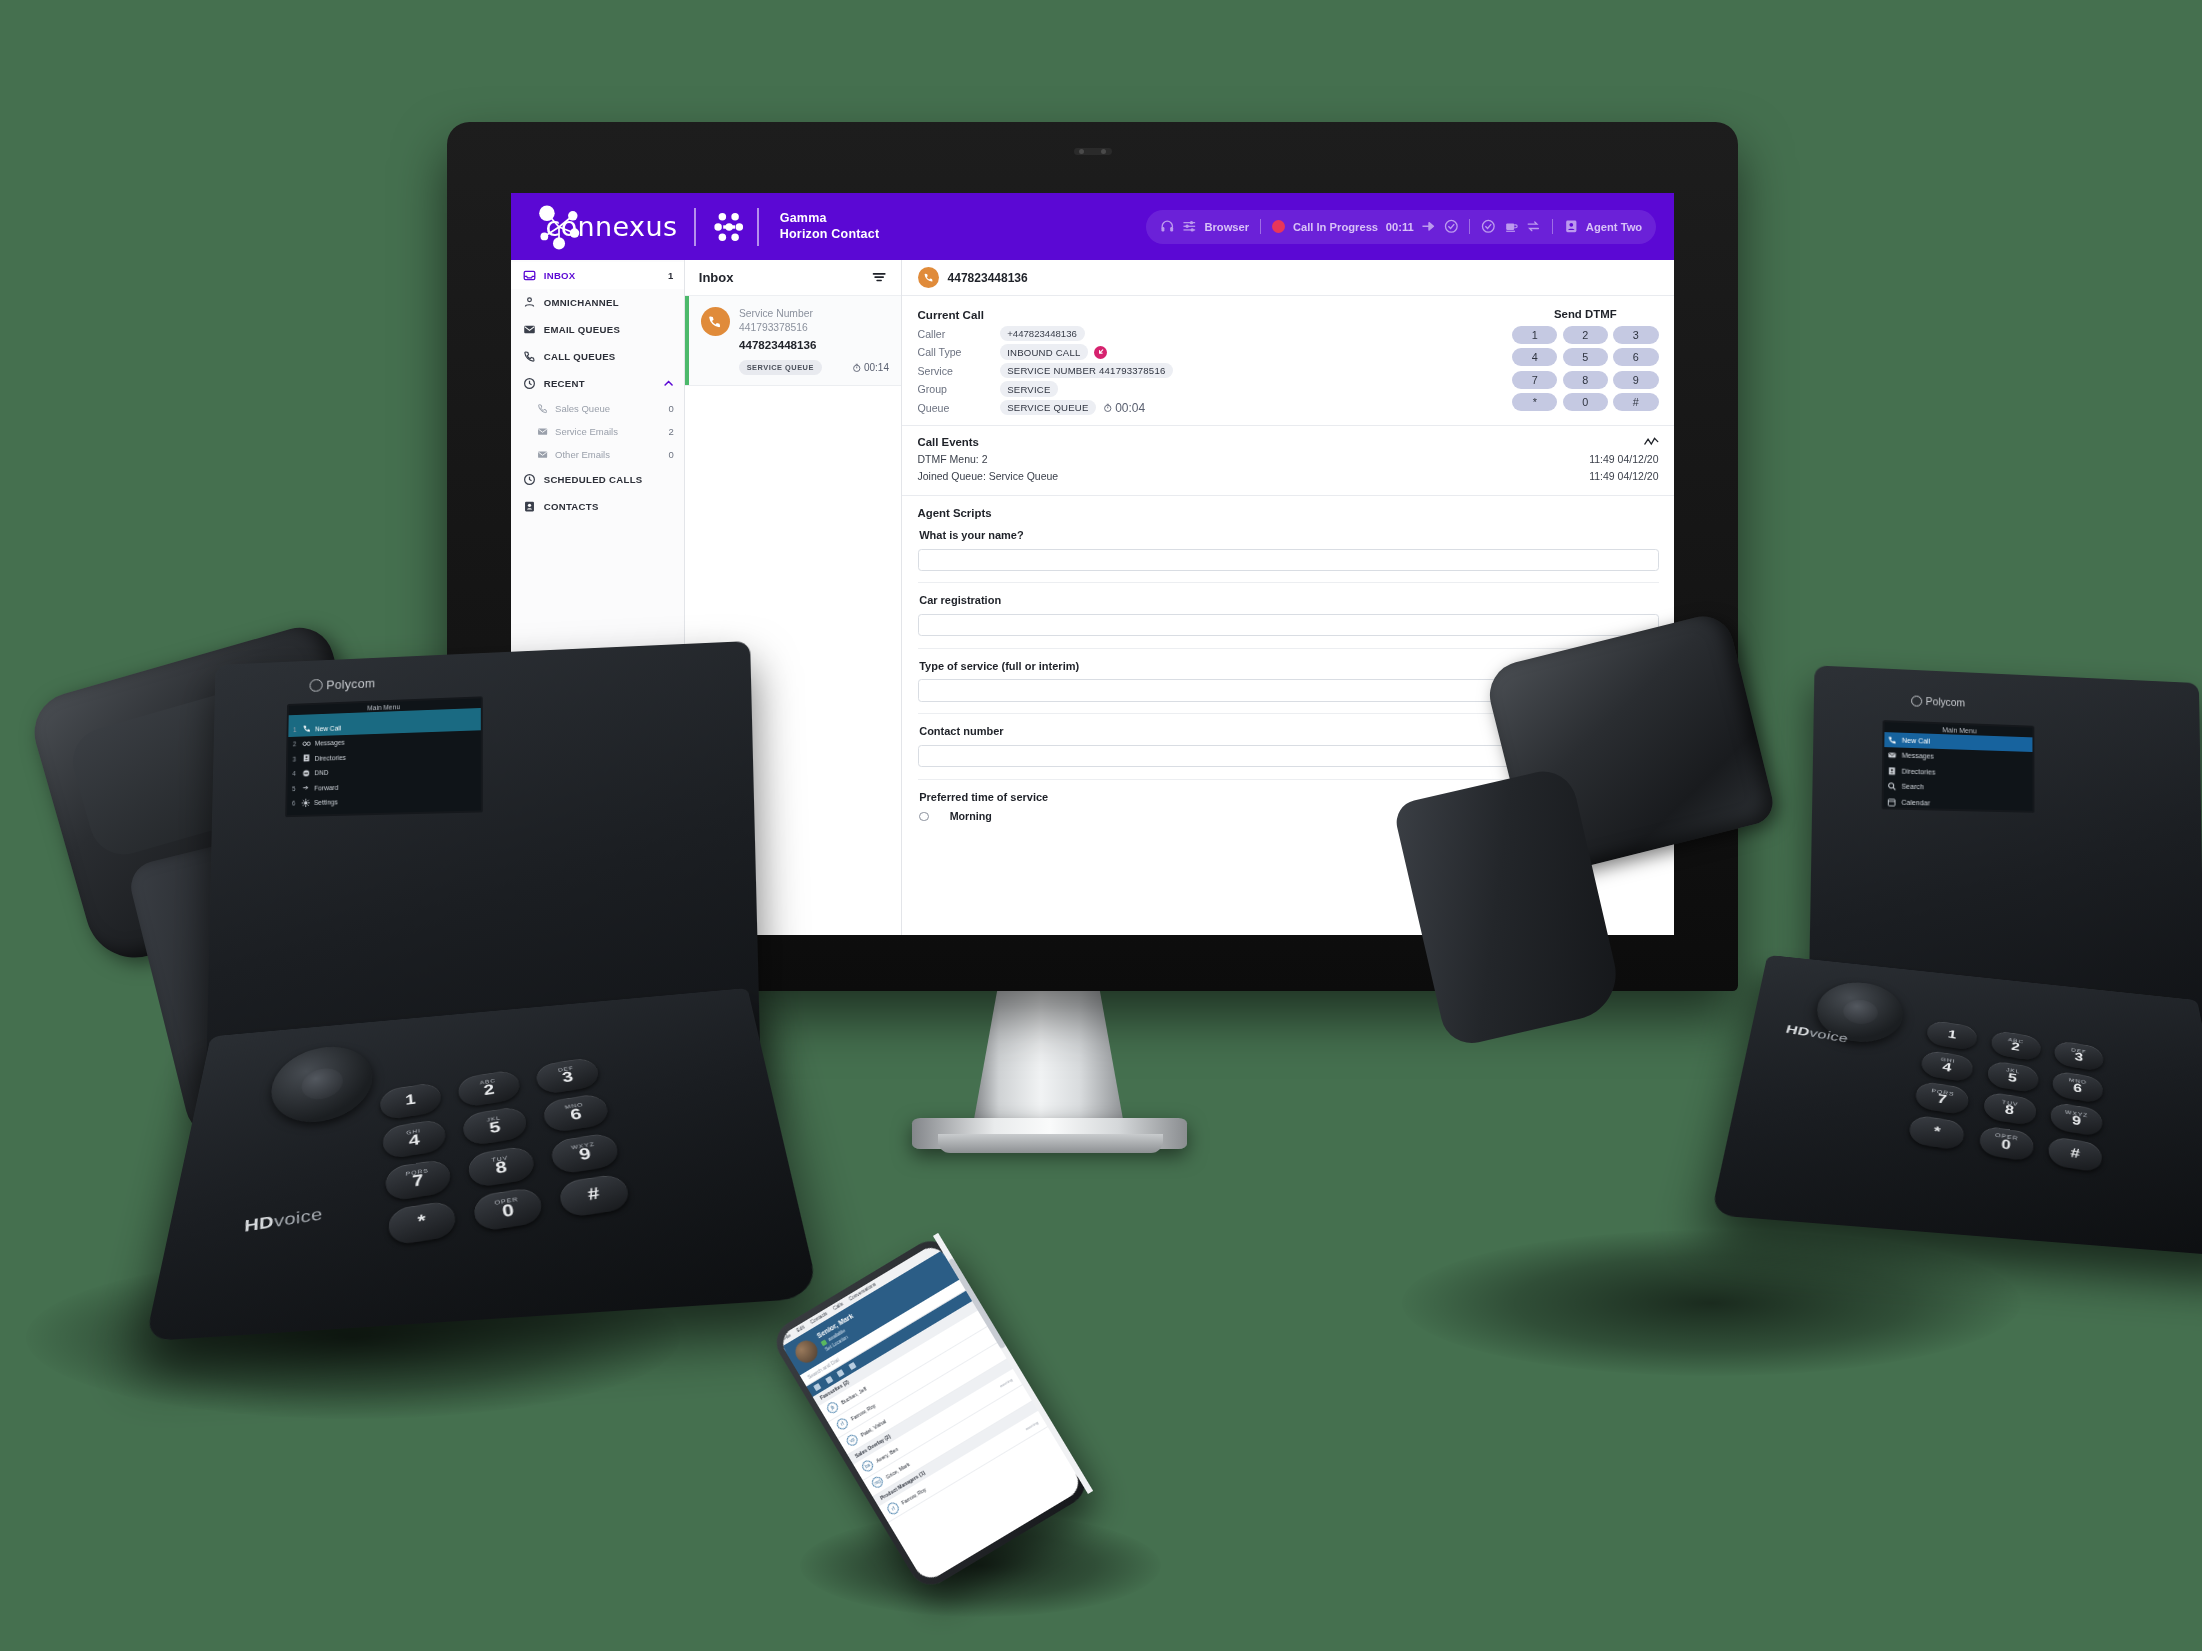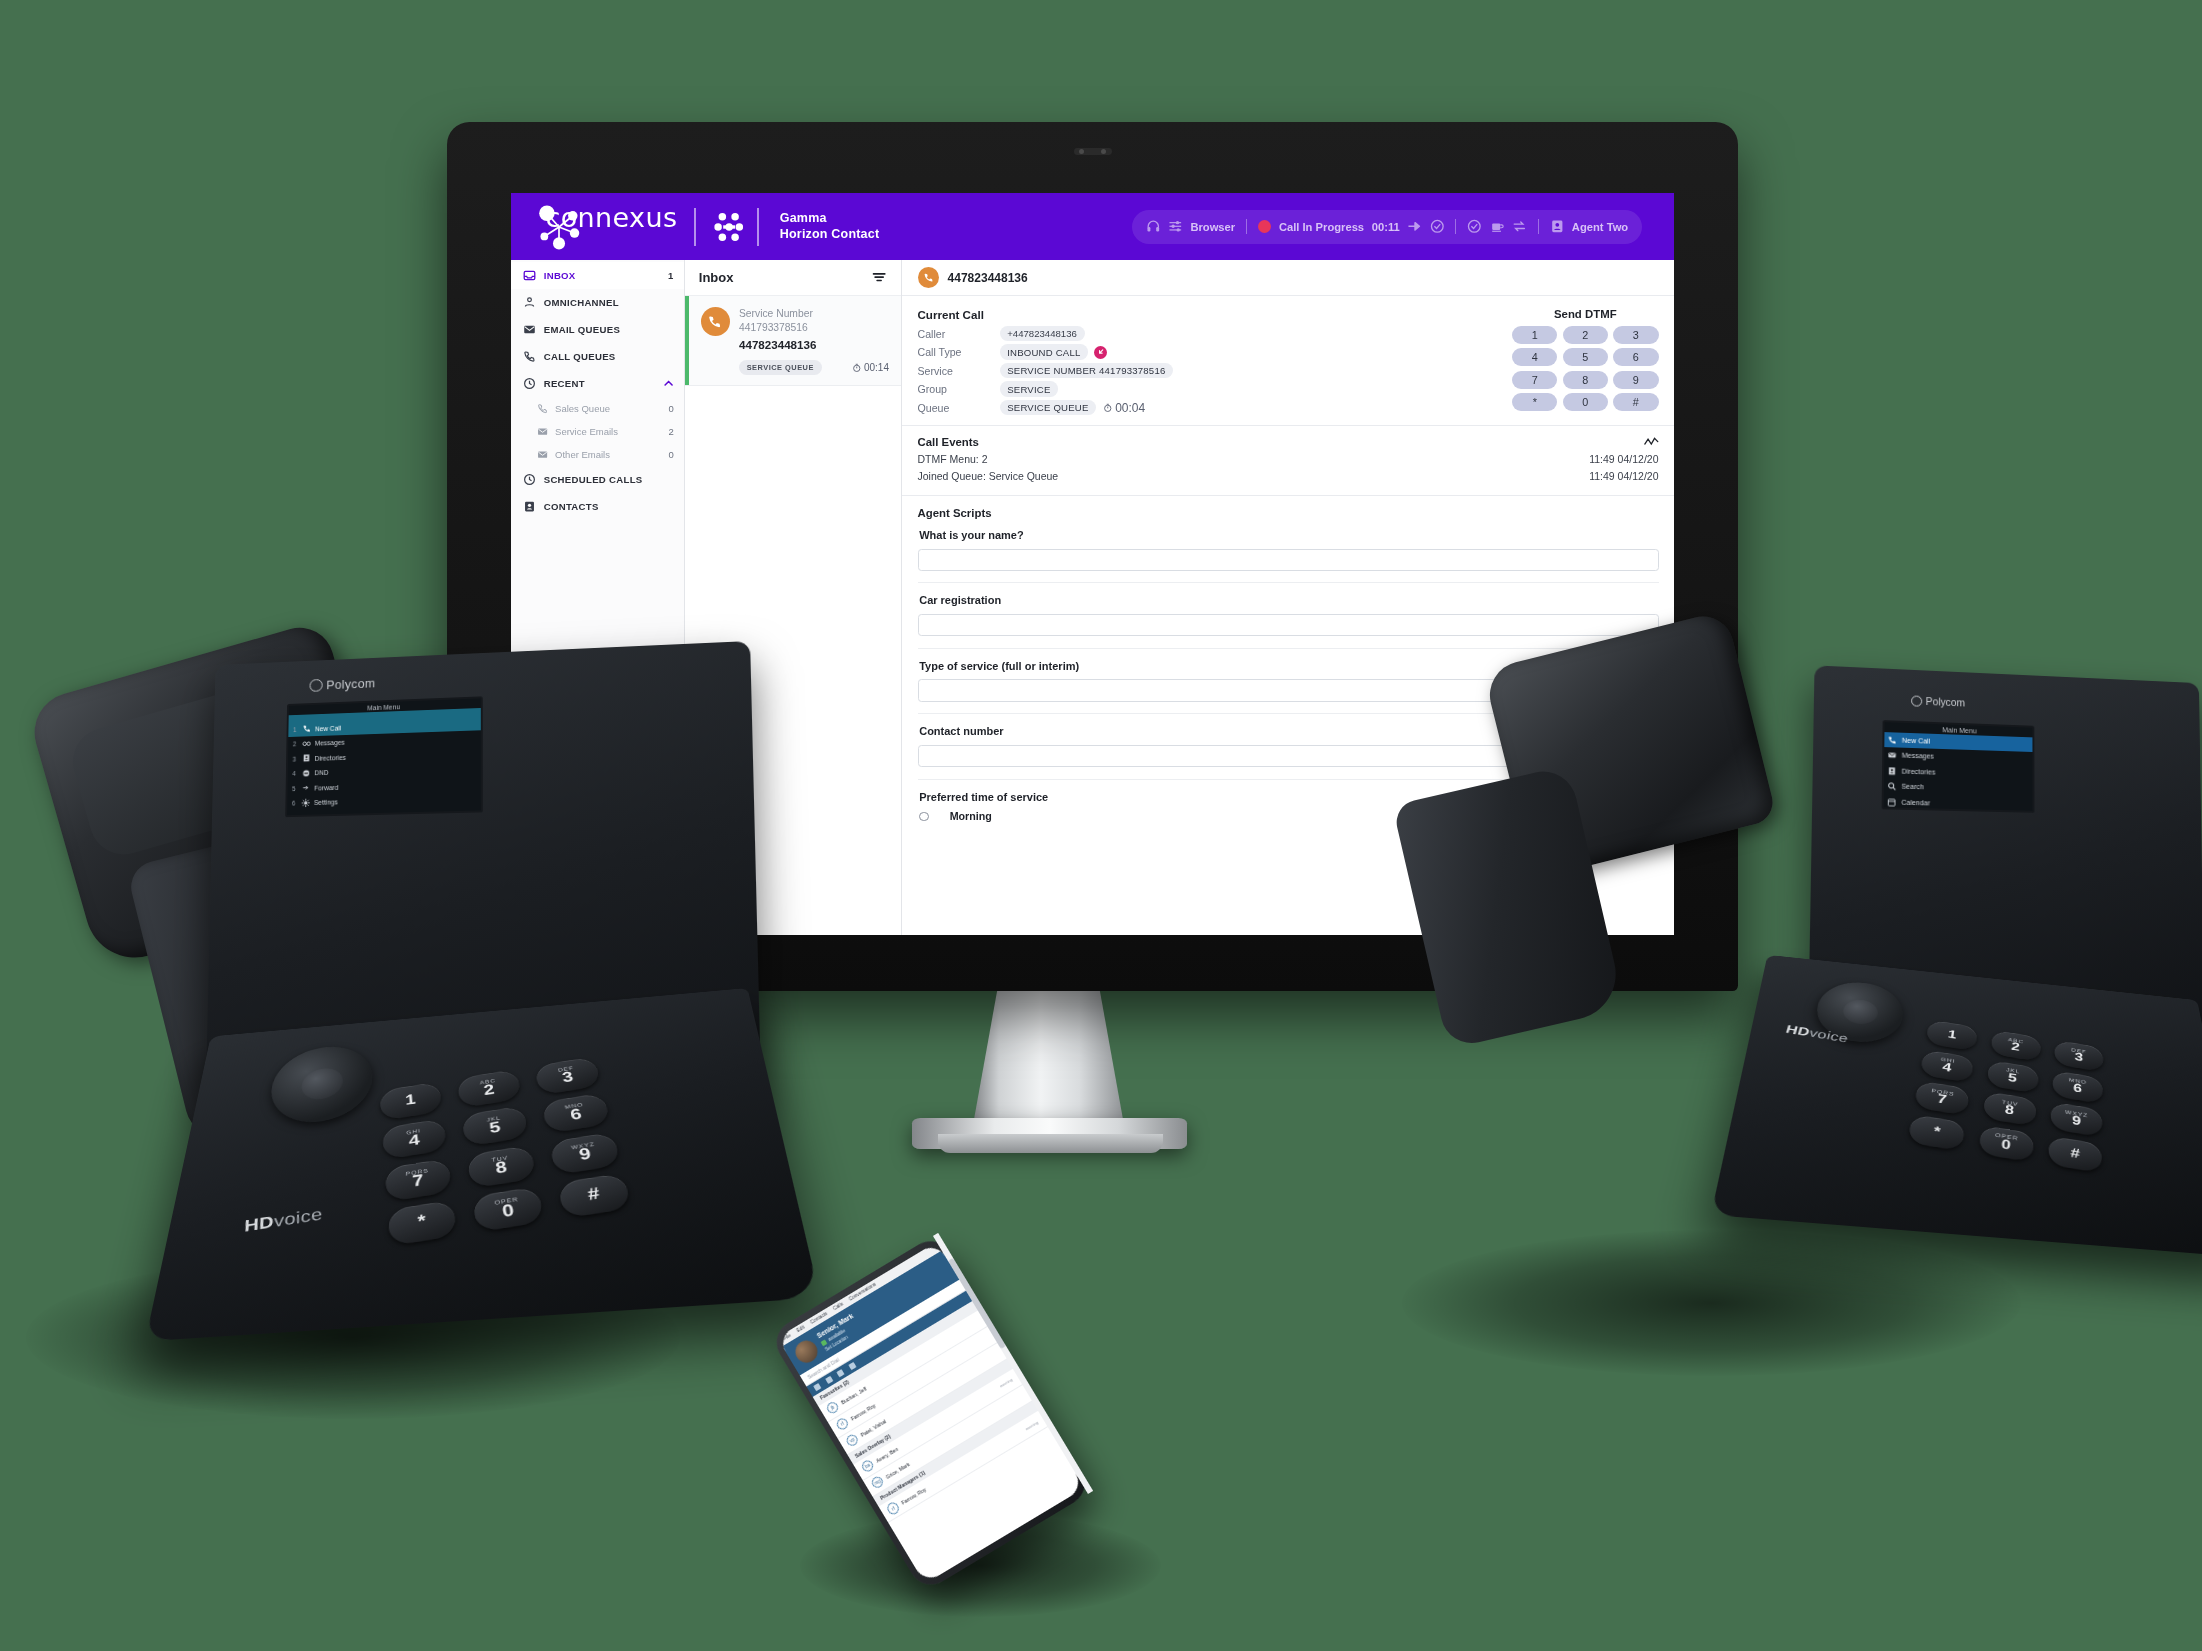--- a/index.html
+++ b/index.html
@@ -58,32 +58,32 @@
   }
 
   
   .app-header {
     height: 67px;
     background: #5B08D4;
     display: flex; align-items: center;
     padding: 0 19px 0 22.4px;
     position: relative;
   }
-  .brand-logo { display:flex; }
+  .brand-logo { display:flex; align-items:center; }
   .mol-svg { width: 52px; height: 50px; }
   .brand-word {
     color:#fff; font-size: 27px; letter-spacing: 0.4px;
     font-family:"DejaVu Sans", sans-serif; margin-left:-40px;
   }
   .hdr-div { width:1.7px; height:38px; background:rgba(255,255,255,.55); margin:0 17px; }
   .gamma-dots { width:34px; height:34px; }
   .gamma-txt { color:#fff; font-size:12.5px; font-weight:bold; line-height:1.22; margin-left:10.3px; letter-spacing:0.2px;}
 
   .hdr-toolbar {
-    position:absolute; right: 32px; top: 50%; transform: translateY(-50%);
+    position:absolute; right: 18px; top: 50%; transform: translateY(-50%);
     height: 34px; border-radius: 17px;
     background: rgba(255,255,255,.10);
     display:flex; align-items:center; gap:7.7px; padding: 0 13.8px;
   }
   .hdr-toolbar .ti { display:flex; align-items:center; gap:5.2px; color:#d8c2f7; font-size:11.2px; font-weight:bold; white-space:nowrap;}
   .hdr-sep { width:0.9px; height:15.5px; background:rgba(255,255,255,.35); margin:0 3.4px;}
   .red-dot { width:13px; height:13px; border-radius:50%; background:#e8365a; display:inline-block;}
   .tb-ico { width:14.6px; height:14.6px; display:inline-block; opacity:.85;}
 
   

